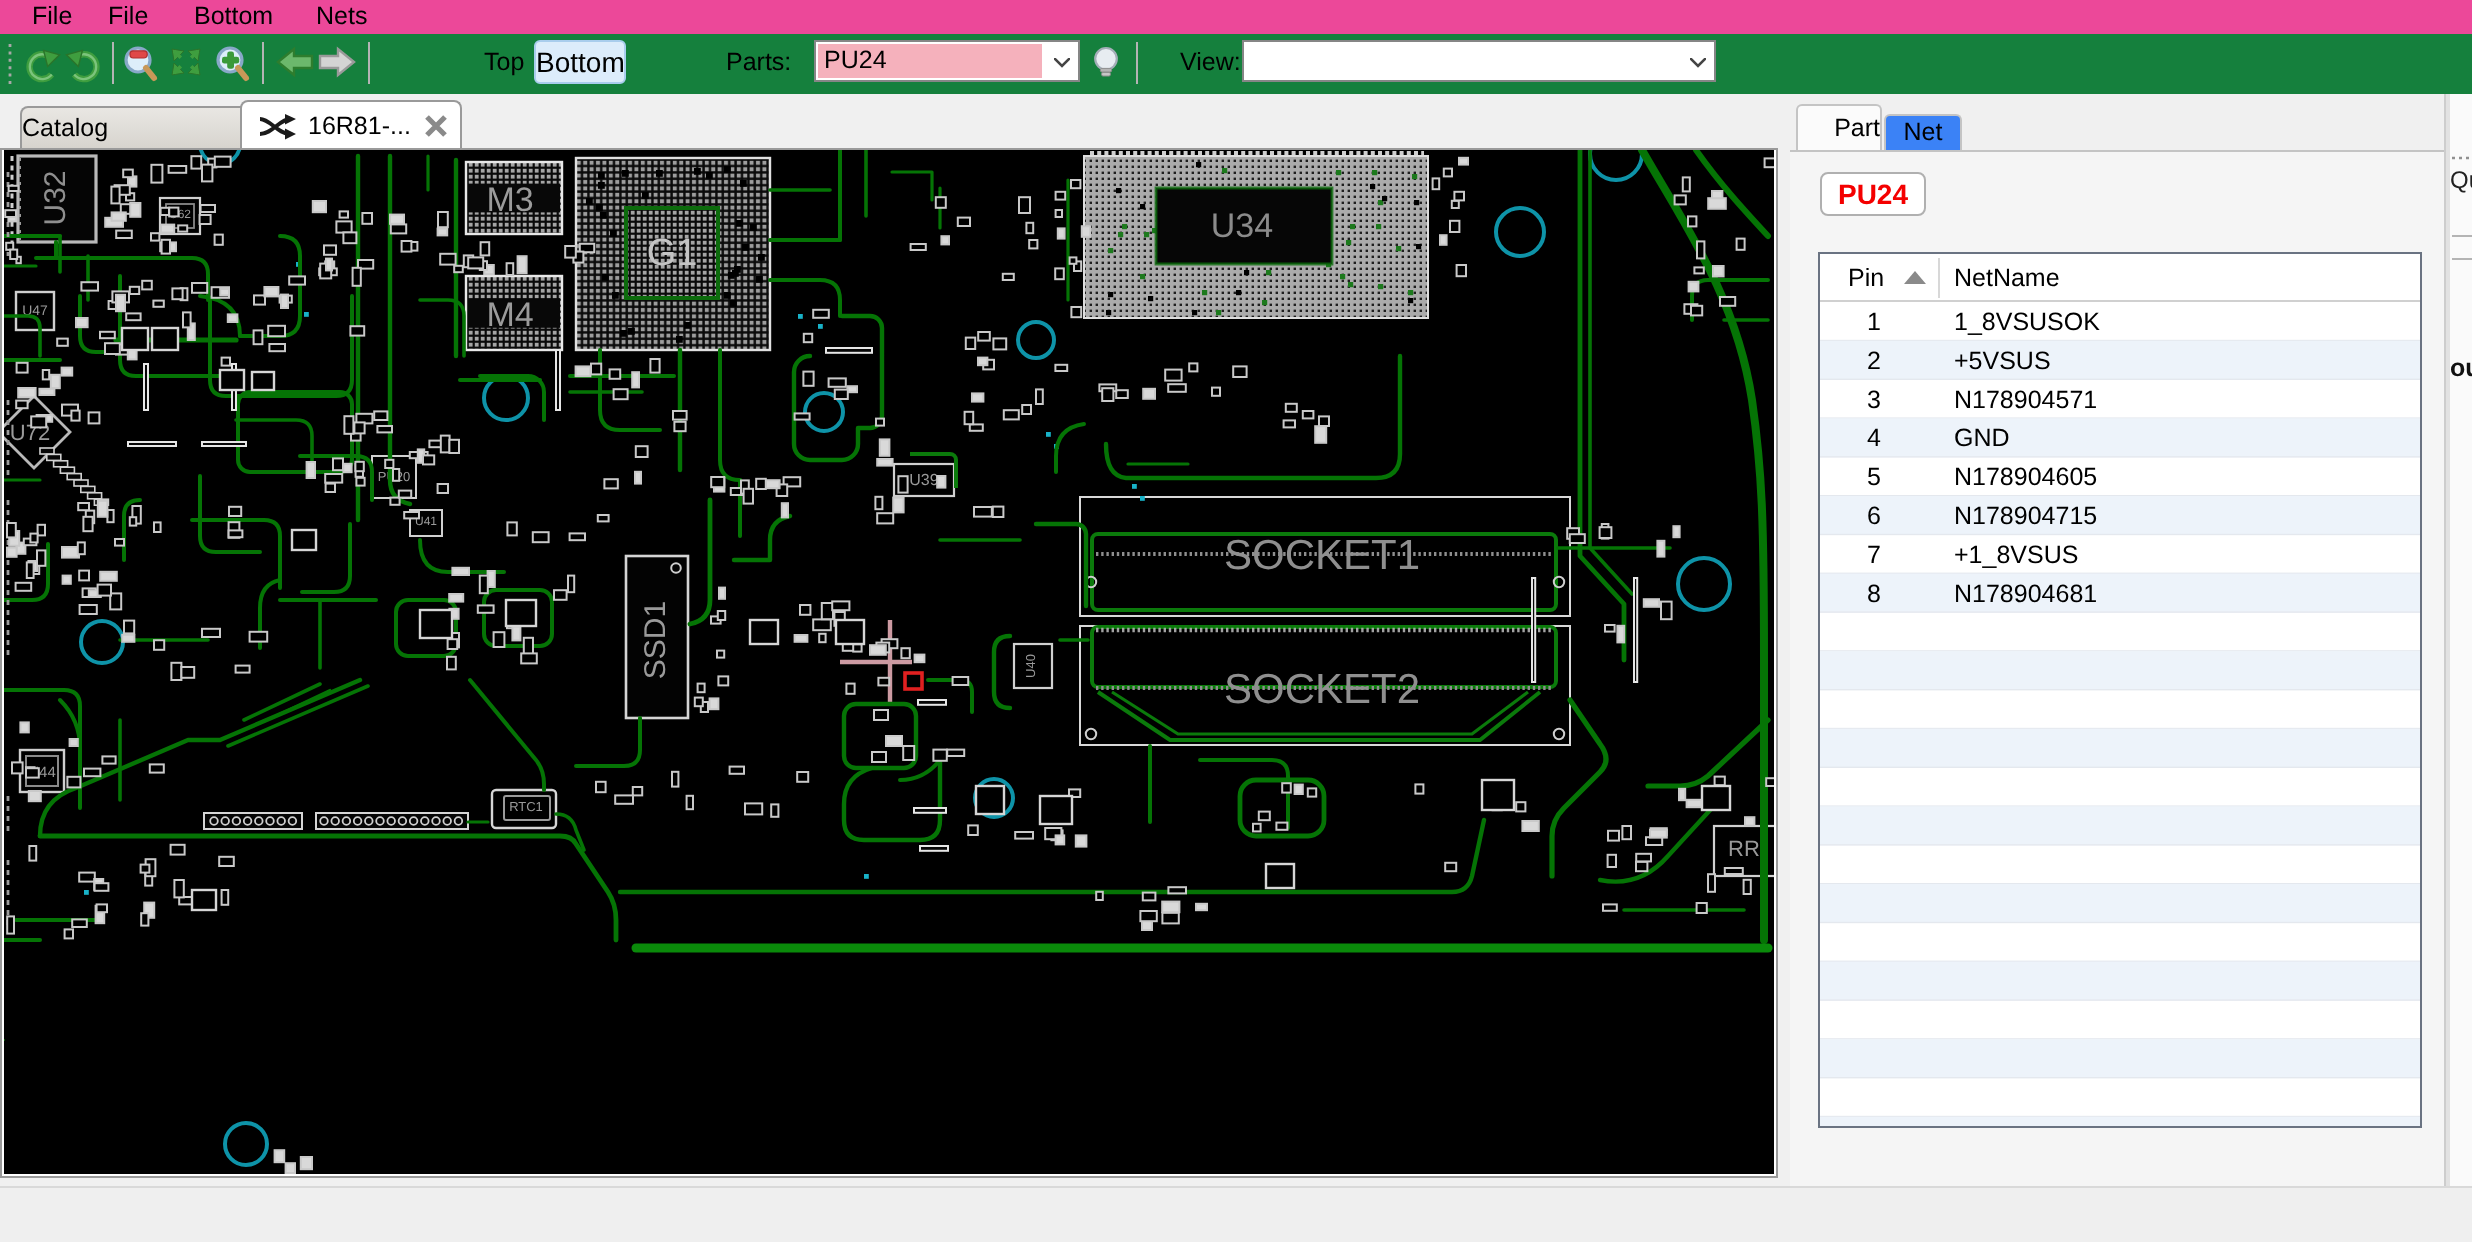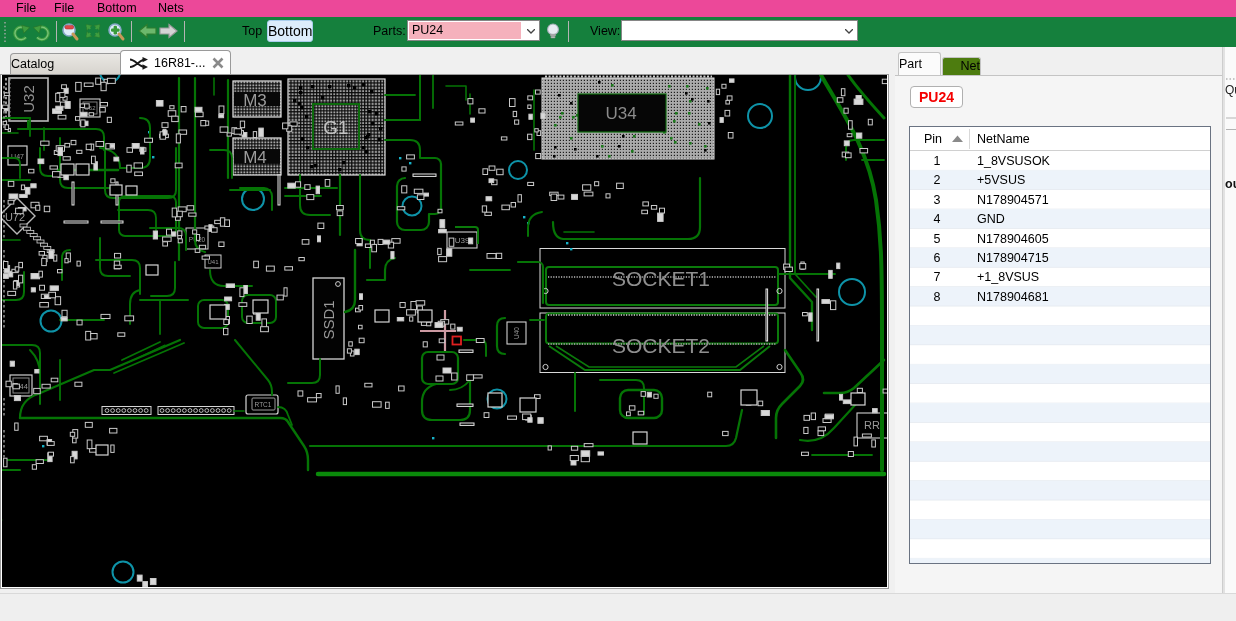--- a/index.html
+++ b/index.html
@@ -73,21 +73,21 @@
 
   <g transform="translate(553,13.6)">
     <circle cx="0" cy="-1.2" r="5.4" fill="#e7ecf1" stroke="#a4aeb8" stroke-width="1.1"></circle>
     <rect x="-2.8" y="3.6" width="5.6" height="1.8" rx="0.7" fill="#b4b4b4" stroke="#8e8e8e" stroke-width="0.5"></rect>
     <rect x="-2.2" y="5.6" width="4.4" height="1.8" rx="0.7" fill="#c6c6c6" stroke="#8e8e8e" stroke-width="0.5"></rect>
   </g>
   <rect x="568" y="4" width="1" height="21" fill="#b4b4b4"></rect>
  </svg>
  <span class="tlabel" style="left:242px">Top</span>
  <div id="btnBottom">Bottom</div>
- <span class="tlabel" style="left:373px">Parts:</span>
+ <span class="tlabel" style="left:363px">Parts:</span>
  <div class="combo" style="left:407px;width:133px">
    <div style="position:absolute;left:1px;top:1px;width:112px;height:17px;background:#f5b1bc"></div>
    <span style="position:absolute;left:4px;top:2px;font-size:12.5px">PU24</span>
    <svg class="chev" style="left:119px">
         <path d="M0 0 L4 4 L8 0" stroke="#444" stroke-width="1.3" fill="none"></path>
       </svg>
  </div>
  <span class="tlabel" style="left:590px">View:</span>
  <div class="combo" style="left:621px;width:237px">
    <svg class="chev" style="left:223px">
@@ -875,22 +875,22 @@
         <rect x="633" y="432" width="14" height="12" fill="#000" stroke="#d6d6d6" stroke-width="1.2"></rect>
         <rect x="741" y="390" width="16" height="15" fill="#000" stroke="#d6d6d6" stroke-width="1.2"></rect>
         <rect x="851" y="393" width="14" height="12" fill="#000" stroke="#d6d6d6" stroke-width="1.2"></rect>
         <rect x="96" y="445" width="12" height="10" fill="#000" stroke="#d6d6d6" stroke-width="1.2"></rect>
 </g>
 </svg>
 </div>
 
 <div class="abs" id="rpanel">
   <div style="position:absolute;left:0px;top:27.5px;width:327px;height:518px;background:#f5f5f5;border-top:1px solid #c4c4c4"></div>
-  <div style="position:absolute;left:3px;top:5px;width:43px;height:23px;background:#fbfbfb;border:1px solid #c4c4c4;border-bottom:none;border-radius:3px 3px 0 0;font-size:12.5px;text-align:left;line-height:22px">Part</div>
-  <div style="position:absolute;left:47px;top:10px;width:39px;height:18px;background:#4d7c0f;border:1px solid #c4c4c4;border-bottom:none;border-radius:3px 3px 0 0;font-size:12.5px;text-align:right;line-height:17px">Net</div>
+  <div style="position:absolute;left:3px;top:5px;width:43px;height:23px;background:#fbfbfb;border:1px solid #c4c4c4;border-bottom:none;border-radius:3px 3px 0 0;font-size:12.5px;text-align:right;line-height:22px">Part</div>
+  <div style="position:absolute;left:47px;top:10px;width:39px;height:18px;background:#3b82f6;border:1px solid #c4c4c4;border-bottom:none;border-radius:3px 3px 0 0;font-size:12.5px;text-align:center;line-height:17px">Net</div>
   <div style="position:absolute;left:15px;top:39px;width:53px;height:22px;background:#fff;border:1px solid #b0b0b0;border-radius:4px;color:#f40000;font-weight:bold;font-size:14px;text-align:center;line-height:21px">PU24</div>
   <div style="position:absolute;left:14px;top:79px;width:302px;height:438px;background:#fff;border:1px solid #6a7382;overflow:hidden">
     <svg width="300" height="436">
       <g font-family="Liberation Sans,sans-serif" font-size="12.5">
 <rect x="0" y="0" width="300" height="23" fill="#fff"></rect>
 <text x="14" y="16" fill="#000">Pin</text>
 <path d="M42 15 L47.5 8.5 L53 15 Z" fill="#8a8a8a"></path>
 <rect x="59" y="2" width="1" height="20" fill="#d8d8d8"></rect>
 <text x="67" y="16" fill="#000">NetName</text>
 <rect x="0" y="23" width="300" height="1" fill="#d0d0d0"></rect>

